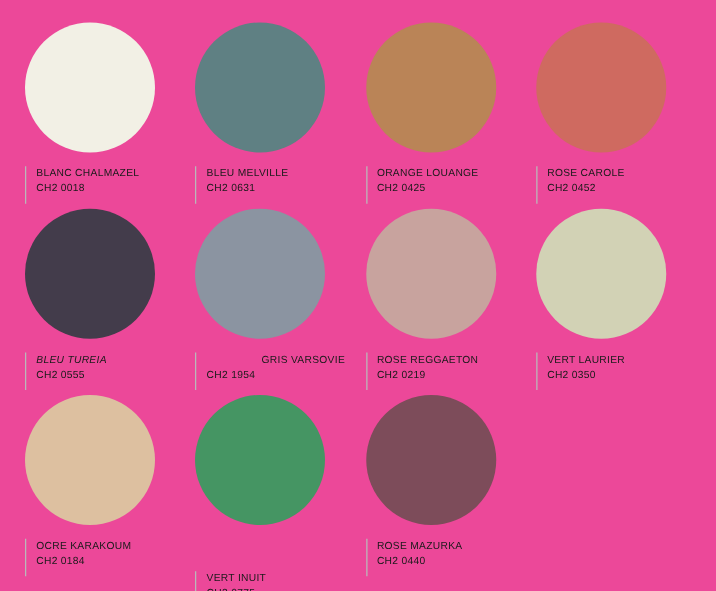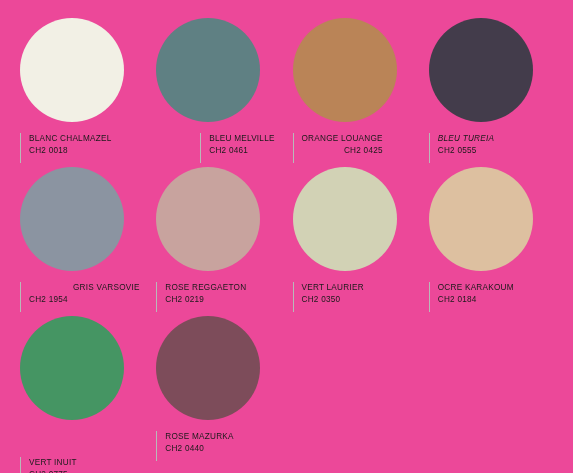--- a/index.html
+++ b/index.html
@@ -87,32 +87,41 @@
       </div>
       <div class="swatch-label" style="border-left-color: rgb(185, 185, 185);">
         <div class="swatch-name" style="color: rgb(26, 26, 26);">BLANC CHALMAZEL</div>
         <div class="swatch-code" style="color: rgb(26, 26, 26);">CH2 0018</div>
       </div>
     </div>
     <div class="swatch">
       <div class="swatch-disc-wrap">
         <div class="swatch-disc" style="background: rgb(95, 128, 131);"></div>
       </div>
-      <div class="swatch-label" style="border-left-color: rgb(185, 185, 185); margin-left: 44px;">
+      <div class="swatch-label" style="border-left-color: rgb(185, 185, 185);">
         <div class="swatch-name" style="color: rgb(26, 26, 26);">BLEU MELVILLE</div>
-        <div class="swatch-code" style="color: rgb(26, 26, 26);">CH2 0461</div>
+        <div class="swatch-code" style="color: rgb(26, 26, 26);">CH2 0631</div>
       </div>
     </div>
     <div class="swatch">
       <div class="swatch-disc-wrap">
         <div class="swatch-disc" style="background: rgb(186, 132, 87);"></div>
       </div>
       <div class="swatch-label" style="border-left-color: rgb(185, 185, 185);">
         <div class="swatch-name" style="color: rgb(26, 26, 26);">ORANGE LOUANGE</div>
-        <div class="swatch-code" style="color: rgb(26, 26, 26); text-align: right;">CH2 0425</div>
+        <div class="swatch-code" style="color: rgb(26, 26, 26);">CH2 0425</div>
+      </div>
+    </div>
+    <div class="swatch">
+      <div class="swatch-disc-wrap">
+        <div class="swatch-disc" style="background: rgb(207, 106, 96);"></div>
+      </div>
+      <div class="swatch-label" style="border-left-color: rgb(185, 185, 185);">
+        <div class="swatch-name" style="color: rgb(26, 26, 26);">ROSE CAROLE</div>
+        <div class="swatch-code" style="color: rgb(26, 26, 26);">CH2 0452</div>
       </div>
     </div>
     <div class="swatch">
       <div class="swatch-disc-wrap">
         <div class="swatch-disc" style="background: rgb(67, 60, 75);"></div>
       </div>
       <div class="swatch-label" style="border-left-color: rgb(185, 185, 185);">
         <div class="swatch-name" style="color: rgb(26, 26, 26); font-style: italic;">BLEU TUREIA</div>
         <div class="swatch-code" style="color: rgb(26, 26, 26);">CH2 0555</div>
       </div>

